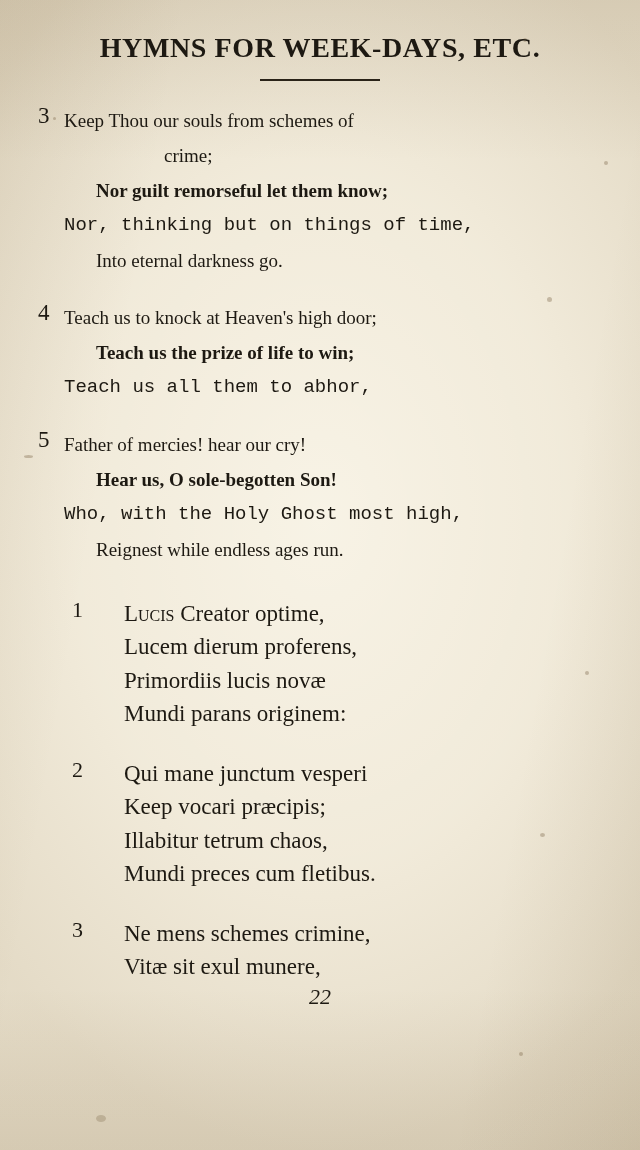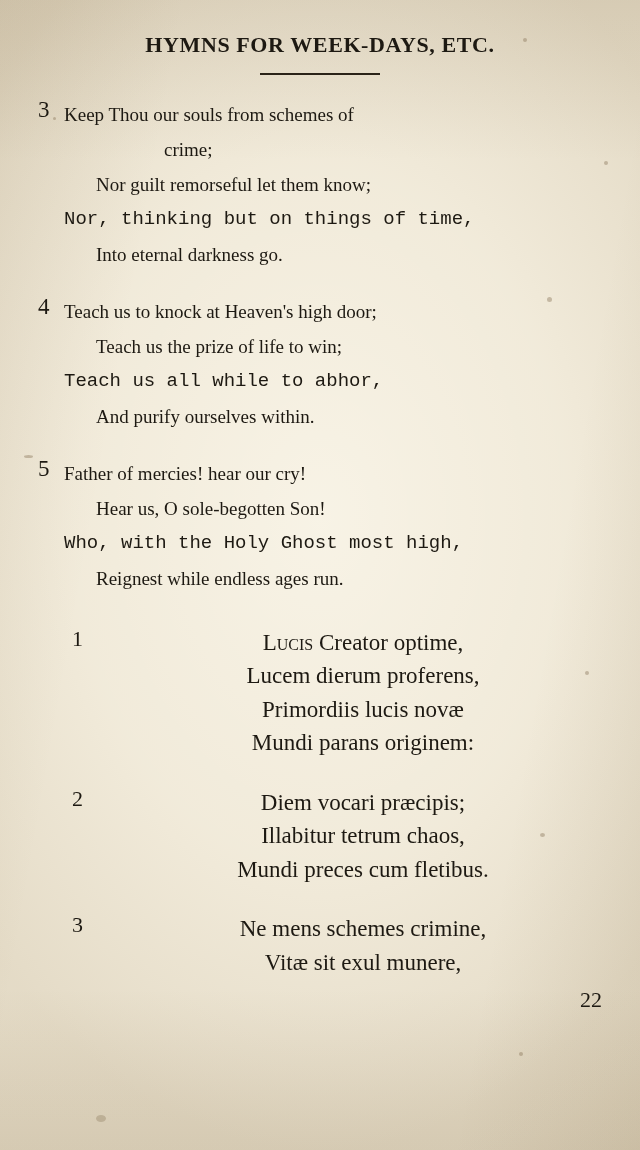--- a/index.html
+++ b/index.html
@@ -31,21 +31,21 @@
     border-radius: 50%;
     opacity: 0.38;
     pointer-events: none;
   }
   .content {
     position: relative;
     padding: 0 38px;
   }
   .running-head {
     text-align: center;
-    font-size: 22px;
+    font-size: 28px;
     letter-spacing: 0.6px;
     font-weight: bold;
     margin-top: 32px;
     font-variant: small-caps;
     white-space: nowrap;
   }
   .rule {
     width: 120px;
     height: 1.6px;
     background: #2a2318;
@@ -60,21 +60,21 @@
     line-height: 35px;
     white-space: nowrap;
   }
   .eng .num {
     position: absolute;
     left: 0;
     font-size: 23px;
   }
   
   .eng .l0 { padding-left: 26px; }
-  .eng .l1 { padding-left: 58px; }
+  .eng .l1 { padding-left: 58px; font-weight: bold; }
   .eng .l2 { padding-left: 26px; font-family: Liberation Mono, monospace; }
   .eng .l3 { padding-left: 58px; }
   .eng .cont { padding-left: 126px; }
 
   .latin {
     margin-top: 30px;
   }
   .latin .stanza {
     margin-top: 26px;
     padding-left: 86px;
@@ -83,27 +83,26 @@
   .latin .stanza:first-child { margin-top: 0; }
   .latin .num {
     position: absolute;
     left: 34px;
     font-size: 22px;
   }
   .latin .line {
     font-size: 23px;
     line-height: 33.5px;
     white-space: nowrap;
-    text-align: center;
   }
   .smallcaps-word { font-variant: small-caps; }
   .page-number {
-    text-align: right;
+    text-align: center;
     font-size: 22px;
-    margin-top: 8px;
+    font-style: italic;
   }
 </style>
 </head>
 <body>
 
 <div class="page-bg"></div>
 
 <div class="speck" style="left:523px;top:38px;width:4px;height:4px;"></div>
 <div class="speck" style="left:604px;top:161px;width:4px;height:4px;"></div>
 <div class="speck" style="left:547px;top:297px;width:5px;height:5px;"></div>
@@ -127,22 +126,21 @@
       <div class="line cont">crime;</div>
       <div class="line l1">Nor guilt remorseful let them know;</div>
       <div class="line l2">Nor, thinking but on things of time,</div>
       <div class="line l3">Into eternal darkness go.</div>
     </div>
 
     <div class="stanza">
       <span class="num">4</span>
       <div class="line l0">Teach us to knock at Heaven's high door;</div>
       <div class="line l1">Teach us the prize of life to win;</div>
-      <div class="line l2">Teach us all while to abhor,</div>
-      <div class="line l3">And purify ourselves within.</div>
+      <div class="line l2">Teach us all them to abhor,</div>
     </div>
 
     <div class="stanza">
       <span class="num">5</span>
       <div class="line l0">Father of mercies! hear our cry!</div>
       <div class="line l1">Hear us, O sole-begotten Son!</div>
       <div class="line l2">Who, with the Holy Ghost most high,</div>
       <div class="line l3">Reignest while endless ages run.</div>
     </div>
 
@@ -153,21 +151,22 @@
     <div class="stanza">
       <span class="num">1</span>
       <div class="line smallcaps-first"><span class="smallcaps-word">Lucis</span> Creator optime,</div>
       <div class="line">Lucem dierum proferens,</div>
       <div class="line">Primordiis lucis novæ</div>
       <div class="line">Mundi parans originem:</div>
     </div>
 
     <div class="stanza">
       <span class="num">2</span>
-      <div class="line">Diem vocari præcipis;</div>
+      <div class="line">Qui mane junctum vesperi</div>
+      <div class="line">Keep vocari præcipis;</div>
       <div class="line">Illabitur tetrum chaos,</div>
       <div class="line">Mundi preces cum fletibus.</div>
     </div>
 
     <div class="stanza">
       <span class="num">3</span>
       <div class="line">Ne mens schemes crimine,</div>
       <div class="line">Vitæ sit exul munere,</div>
     </div>
 

